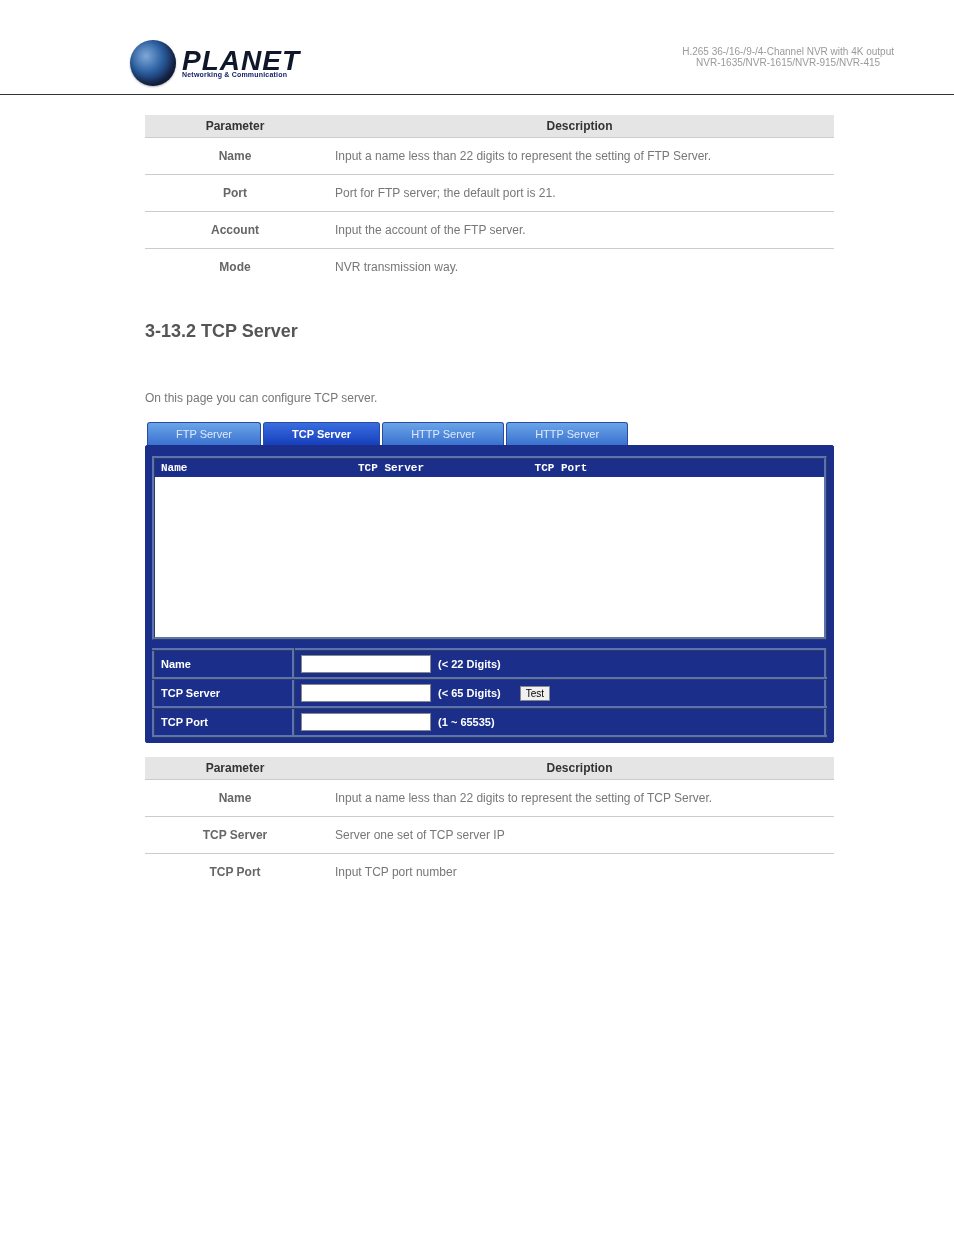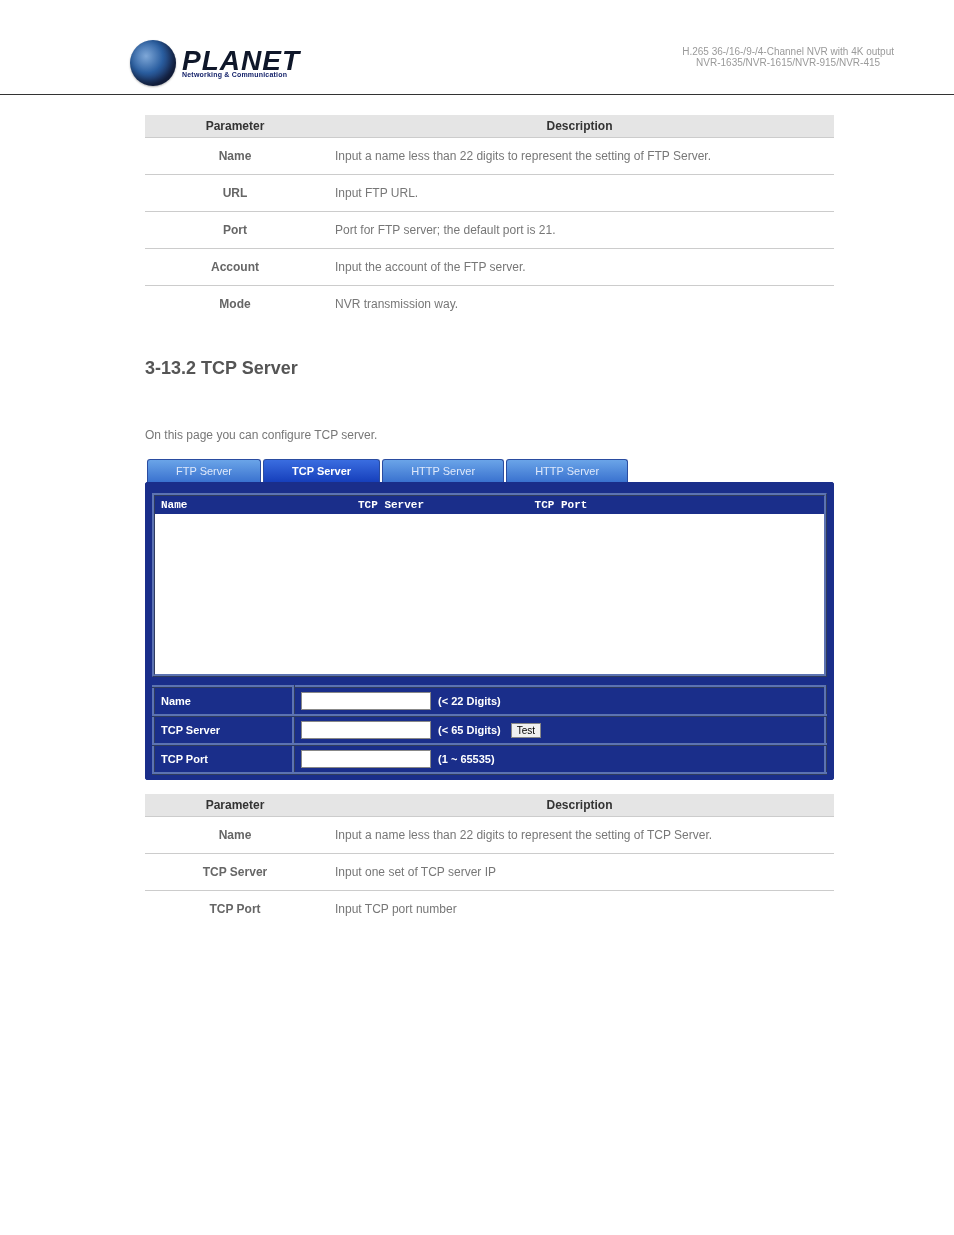--- a/index.html
+++ b/index.html
@@ -172,21 +172,21 @@
     border: 1px solid #888;
     margin-right: 4px;
   }
   .form-rows .hint { font-size: 11px; font-weight: 700; }
   .form-rows button.test {
     font-size: 10px;
     padding: 1px 5px;
     background: #f0f0f0;
     border: 1px solid #888;
     cursor: pointer;
-    margin-left: 7px;
+    margin-left: 16px;
   }
 
 </style>
 </head>
 <body>
 
 <div class="page-header clearfix">
   <div class="header-right"><span>H.265 36-/16-/9-/4-Channel NVR with 4K output</span><br><span>NVR-1635/NVR-1615/NVR-915/NVR-415</span></div>
   <div class="logo-wrap">
     <div class="logo">
@@ -206,24 +206,20 @@
     <thead>
       <tr>
         <th class="left-col">Parameter</th>
         <th>Description</th>
       </tr>
     </thead>
     <tbody>
       <tr>
           <td class="leftcell">Name</td>
           <td class="rightcell">Input a name less than 22 digits to represent the setting of FTP Server.</td>
-        </tr>
-      <tr>
-          <td class="leftcell">URL</td>
-          <td class="rightcell">Input FTP URL.</td>
         </tr>
       <tr>
           <td class="leftcell">Port</td>
           <td class="rightcell">Port for FTP server; the default port is 21.</td>
         </tr>
       <tr>
           <td class="leftcell">Account</td>
           <td class="rightcell">Input the account of the FTP server.</td>
         </tr>
       <tr>
@@ -291,21 +287,21 @@
         <th>Description</th>
       </tr>
     </thead>
     <tbody>
       <tr>
           <td class="leftcell">Name</td>
           <td class="rightcell">Input a name less than 22 digits to represent the setting of TCP Server.</td>
         </tr>
       <tr>
           <td class="leftcell">TCP Server</td>
-          <td class="rightcell">Input one set of TCP server IP</td>
+          <td class="rightcell">Server one set of TCP server IP</td>
         </tr>
       <tr>
           <td class="leftcell">TCP Port</td>
           <td class="rightcell">Input TCP port number</td>
         </tr>
     </tbody>
   </table>
 
 </div>
 

